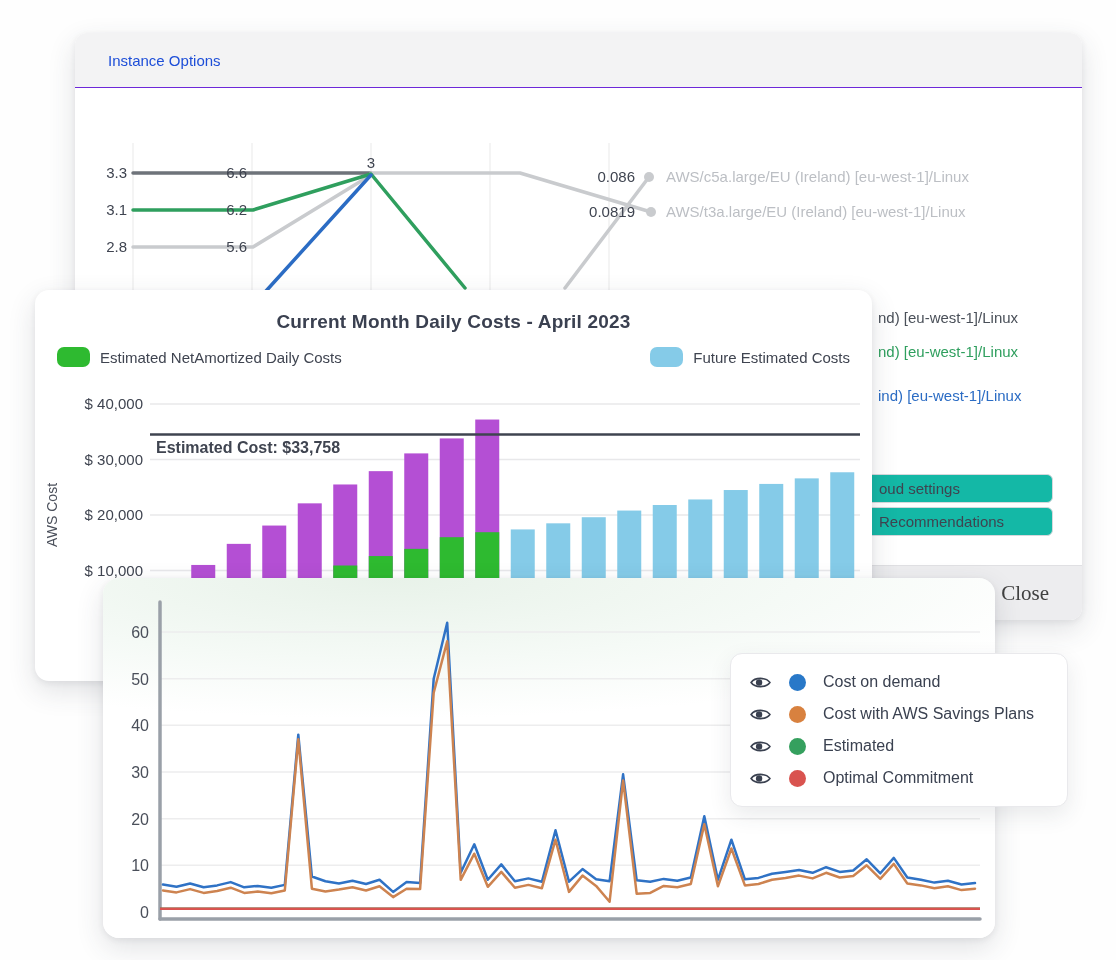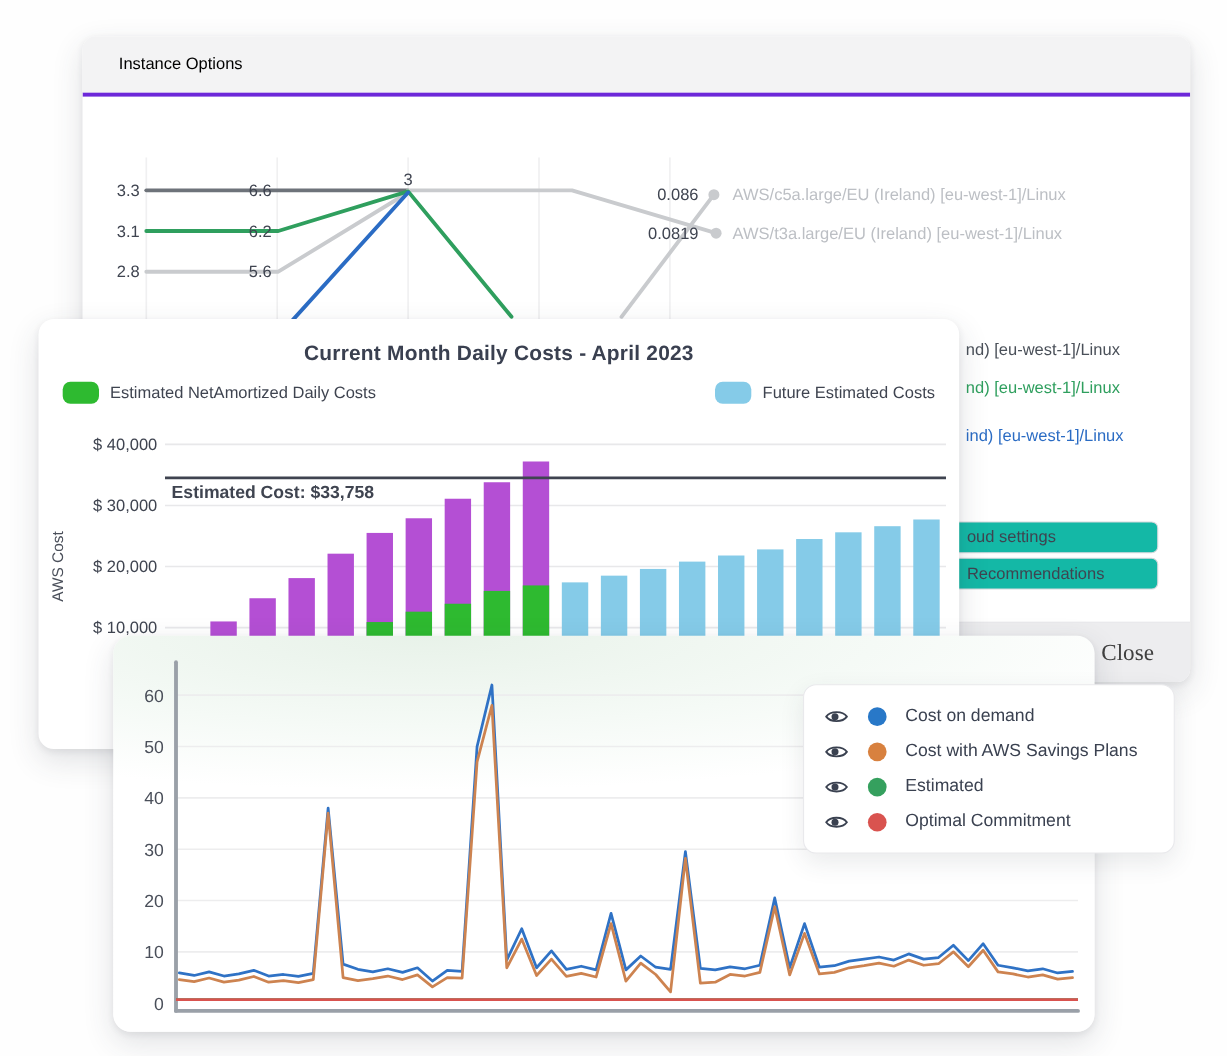--- a/index.html
+++ b/index.html
@@ -5,22 +5,22 @@
   * { margin:0; padding:0; box-sizing:border-box; }
   html,body { background:#ffffff; }
   body { font-family:"Liberation Sans", sans-serif; color:#3f4450; }
   .canvas { position:relative; width:1116px; height:960px; overflow:hidden; background:#fefefe; }
   .card { position:absolute; background:#fff; border-radius:12px;
           box-shadow:0 10px 28px rgba(50,55,70,.14), 0 2px 6px rgba(50,55,70,.08); }
 
   
   .bg-card { left:75px; top:33px; width:1007px; height:587px; z-index:1; }
   .bg-card .dlg-header { position:absolute; left:0; top:0; width:100%; height:55px;
-       background:#f3f3f4; border-bottom:4px solid #6d28d9; border-radius:12px 12px 0 0;
-       display:flex; align-items:center; padding-left:33px; font-size:15px; color:#000000; }
+       background:#f3f3f4; border-bottom:1px solid #6d28d9; border-radius:12px 12px 0 0;
+       display:flex; align-items:center; padding-left:33px; font-size:15px; color:#1d4ed8; }
   .bg-card .chart-title { position:absolute; left:18px; top:76px; font-size:15.5px;
        font-weight:500; color:#3f4450; letter-spacing:.2px; }
   #parallel-svg { position:absolute; left:0; top:110px; }
   .clipped-btn { position:absolute; right:29px; width:240px; height:29px; background:#14b8a6;
        border:1px solid #d6d8dc; border-radius:6px; font-size:15px; color:#3f4450;
        display:flex; align-items:center; cursor:pointer; }
   .clipped-btn span { margin-left:65px; white-space:nowrap; }
   .btn1 { top:441px; }
   .btn2 { top:474px; }
   .dlg-footer { position:absolute; left:0; bottom:0; width:100%; height:55px;
@@ -38,21 +38,21 @@
   .bar-legend-item { display:flex; align-items:center; gap:10px; font-size:15px; color:#3f4450; }
   .swatch { display:inline-block; width:33px; height:20px; border-radius:7px; }
   #bars-svg { position:absolute; left:0; top:95px; }
 
   
   .front-card { left:103px; top:578px; width:892px; height:360px; z-index:3; border-radius:16px;
        background:radial-gradient(120% 60% at 32% 0%, #e8f2e9 0%, #f5faf6 38%, #ffffff 65%); }
   #lines-svg { position:absolute; left:0; top:0; }
 
   
-  .float-legend { position:absolute; left:730px; top:622px; width:338px; z-index:4;
+  .float-legend { position:absolute; left:730px; top:653px; width:338px; z-index:4;
        background:#fff; border:1px solid #e9e9ec; border-radius:12px; padding:12px 18px;
        box-shadow:0 8px 22px rgba(50,55,70,.10); }
   .fl-row { display:flex; align-items:center; gap:17px; height:32px; cursor:pointer; }
   .fl-dot { width:17px; height:17px; border-radius:50%; flex:0 0 auto; }
   .fl-label { font-size:16px; color:#3a4150; }
   .eye { flex:0 0 auto; display:flex; }
   svg text { font-family:"Liberation Sans", sans-serif; }
 </style>
 </head>
 <body>

